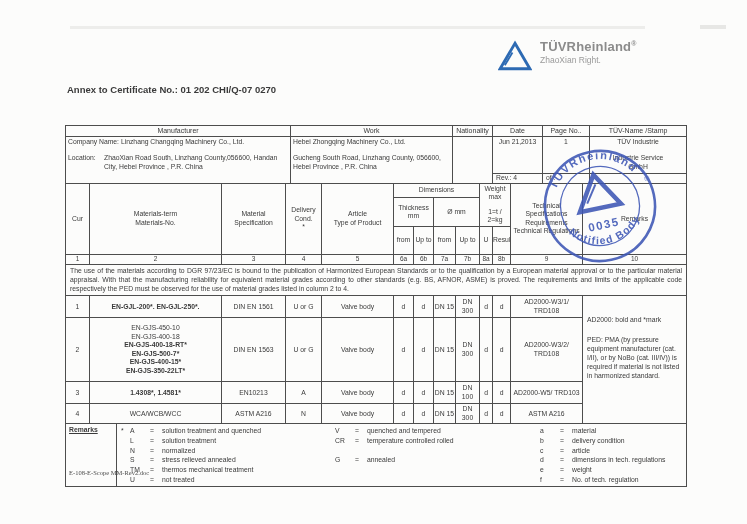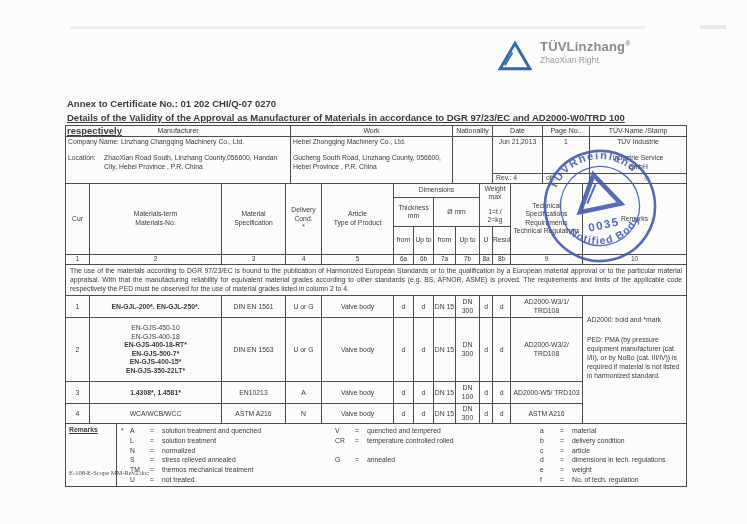--- a/index.html
+++ b/index.html
@@ -12,21 +12,21 @@
   .logo{position:absolute;left:498px;top:40px;width:200px;height:52px;}
   .logo-row{display:flex;align-items:flex-start;}
   .logo-tri{width:34px;height:32px;margin-right:8px;}
   .logo-text{line-height:1;}
   .logo-brand{font-size:13px;font-weight:bold;color:#8b8b8b;letter-spacing:0.2px;}
   .logo-brand .reg{font-size:7px;vertical-align:super;}
   .logo-tagline{font-size:8.5px;color:#9a9a9a;margin-top:3px;}
 
   
   .hdr{position:absolute;left:67px;top:84px;width:575px;}
-  .annex{font-size:9.5px;font-weight:bold;margin-bottom:3px;margin-top:14px;}
+  .annex{font-size:9.5px;font-weight:bold;margin-bottom:3px;}
   .details{font-size:9.5px;font-weight:bold;text-decoration:underline;line-height:1.35;}
 
   
   .tables{position:absolute;left:65px;top:125px;width:621px;}
   table{border-collapse:collapse;table-layout:fixed;width:621px;}
   td{border:1px solid #4d4d4d;padding:1px 2px;font-size:7px;line-height:1.25;
      vertical-align:middle;overflow:hidden;}
   .t2{margin-top:-1px;}
   .c{text-align:center;}
   .b{font-weight:bold;}
@@ -79,29 +79,28 @@
   <div class="smudge"></div>
   <div class="smudge2"></div>
 
   <div class="logo">
     <div class="logo-row">
       <svg class="logo-tri" viewBox="0 0 40 36">
         <path d="M20 3 L37.5 33 L2.5 33 Z" fill="none" stroke="#2d6ab3" stroke-width="3.4"></path>
         <path d="M8 29 L17 14" fill="none" stroke="#2d6ab3" stroke-width="2.2"></path>
       </svg>
       <div class="logo-text">
-        <div class="logo-brand"><span>TÜV</span><span>Linzhang</span><span class="reg">®</span></div>
+        <div class="logo-brand"><span>TÜV</span><span>Rheinland</span><span class="reg">®</span></div>
         <div class="logo-tagline">ZhaoXian Right.</div>
       </div>
     </div>
   </div>
 
   <div class="hdr">
     <div class="annex">Annex to Certificate No.: 01 202 CHI/Q-07 0270</div>
-    <div class="details">Details of the Validity of the Approval as Manufacturer of Materials in accordance to DGR 97/23/EC and AD2000-W0/TRD 100 respectively</div>
   </div>
 
   <div class="tables">
 
     <table class="t1">
       <colgroup>
         <col style="width:225px">
           <col style="width:162px">
           <col style="width:40px">
         <col style="width:50px">

